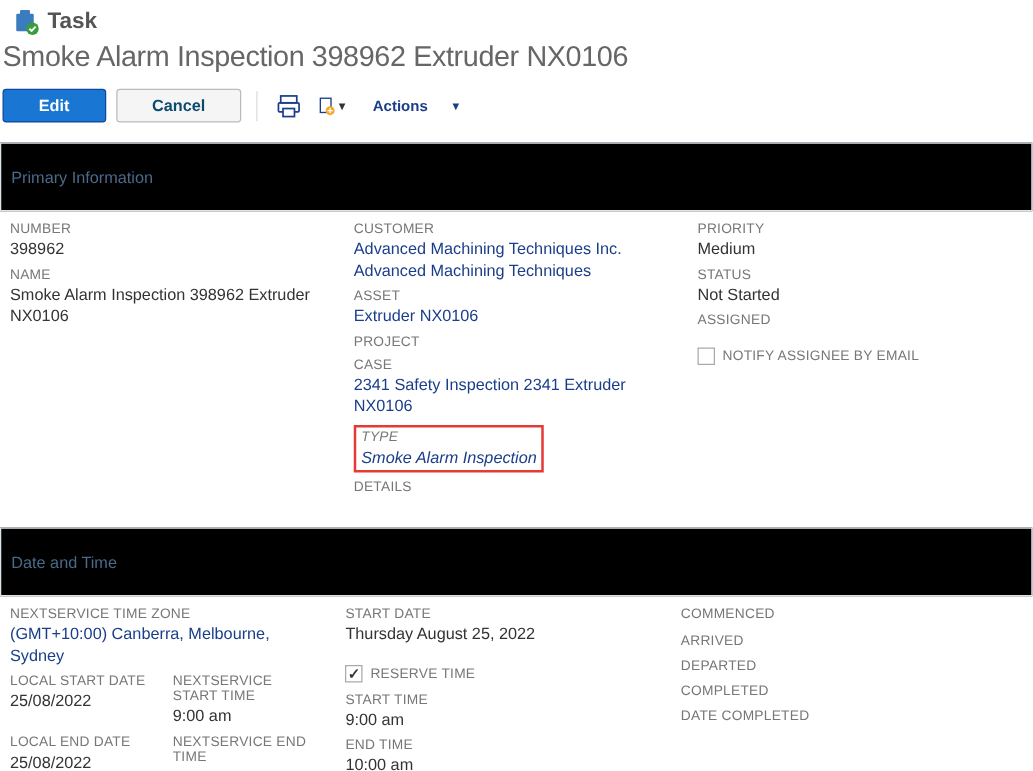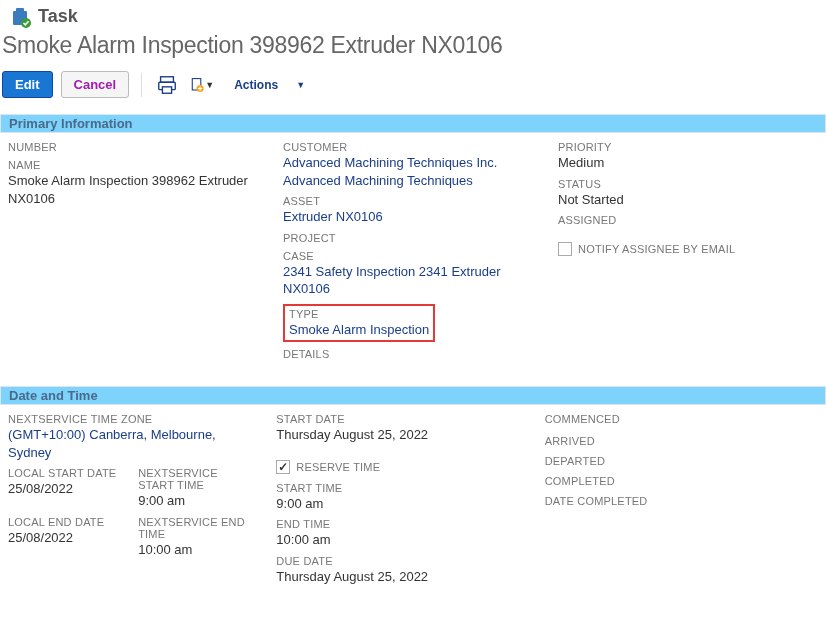--- a/index.html
+++ b/index.html
@@ -2,41 +2,41 @@
 <html><head>
   <meta charset="utf-8">
   <style>
     * { margin: 0; padding: 0; box-sizing: border-box; }
     body { font-family: Arial, Helvetica, sans-serif; font-size: 13px; color: #333; background: #fff; width: 826px; }
     .header-row { display: flex; align-items: center; padding: 4px 8px 0px 8px; text-align: right; }
     .page-icon { width: 24px; height: 24px; margin-right: 6px; }
     .page-type { font-size: 18px; font-weight: bold; color: #555; }
     .page-title { font-size: 23px; color: #666; padding: 4px 0 12px 2px; letter-spacing: -0.3px; }
     .toolbar { display: flex; align-items: center; gap: 8px; padding: 0 2px 10px 2px; }
-    .btn { padding: 5px 12px; border-radius: 3px; font-size: 13px; font-weight: bold; cursor: pointer; }
+    .btn { padding: 5px 28px; border-radius: 3px; font-size: 13px; font-weight: bold; cursor: pointer; }
     .btn-primary { background: #1976d2; color: #fff; border: 1px solid #0d47a1; }
-    .btn-secondary { background: #f5f5f5; color: #a21caf; border: 1px solid #bbb; }
+    .btn-secondary { background: #f5f5f5; color: #0c4a6e; border: 1px solid #bbb; }
     .toolbar-divider { width: 1px; height: 24px; background: #ddd; margin: 0 4px; }
     .icon-btn { width: 26px; height: 26px; display: flex; align-items: center; justify-content: center; cursor: pointer; }
     .actions-link { color: #1a3e8a; font-size: 12px; font-weight: bold; cursor: pointer; display: flex; align-items: center; gap: 18px; margin-left: 12px; }
     .caret-down { font-size: 9px; }
-    .section-header { background: #7dd3fc; padding: 1px 8px; font-size: 13px; color: #4a6a8a; font-weight: bold; margin-top: 6px; border: 1px solid #dde5eb; }
+    .section-header { background: #000000; padding: 19px 8px; font-size: 13px; color: #4a6a8a; font-weight: normal; margin-top: 6px; border: 1px solid #dde5eb; }
     .section-body { display: flex; padding: 8px 13px 14px 8px; }
     .col { flex: 1; padding-right: 20px; }
     .col:last-child { padding-right: 0; }
     .field { margin-bottom: 6px; }
     .label { font-size: 11px; color: #777; text-transform: uppercase; letter-spacing: 0.2px; margin-bottom: 1px; }
     .value { font-size: 13px; color: #333; line-height: 1.35; }
     .value a, .link-value { color: #1a3e8a; text-decoration: none; cursor: pointer; }
     .col-inner-row { display: flex; gap: 12px; }
     .col-inner-row .field { flex: 1; }
     .checkbox-row { display: flex; align-items: center; gap: 6px; margin-top: 16px; }
     .checkbox { width: 14px; height: 14px; border: 1px solid #aaa; background: #fff; display: flex; align-items: center; justify-content: center; }
     .checkbox.checked::after { content: '✓'; font-size: 12px; color: #333; font-weight: bold; }
-    .highlight-box { border: 2px solid #e53935; padding: 2px 4px; display: inline-block; }
+    .highlight-box { border: 2px solid #e53935; padding: 2px 4px; display: inline-block; font-style: italic; }
     .datetime-section .col { flex: 1 1 33%; }
   </style>
 </head>
 <body>
 
 <div class="header-row">
   <span class="page-icon">
     <svg viewBox="0 0 24 24" width="24" height="24">
       <rect x="5" y="7" width="14" height="14" rx="1" fill="#3b7bbf"></rect>
       <rect x="8" y="4" width="8" height="4" rx="1" fill="#3b7bbf"></rect>
@@ -72,20 +72,21 @@
     <span>Actions</span>
     <span class="caret-down">▼</span>
   </span>
 </div>
 
 <div class="section-header">Primary Information</div>
 <div class="section-body">
   <div class="col">
     <div class="field">
       <div class="label">NUMBER</div>
+      <div class="value">398962</div>
     </div>
     <div class="field">
       <div class="label">NAME</div>
       <div class="value">Smoke Alarm Inspection 398962 Extruder NX0106</div>
     </div>
   </div>
   <div class="col">
     <div class="field">
       <div class="label">CUSTOMER</div>
       <div class="value"><a class="link-value">Advanced Machining Techniques Inc. Advanced Machining Techniques</a></div>

